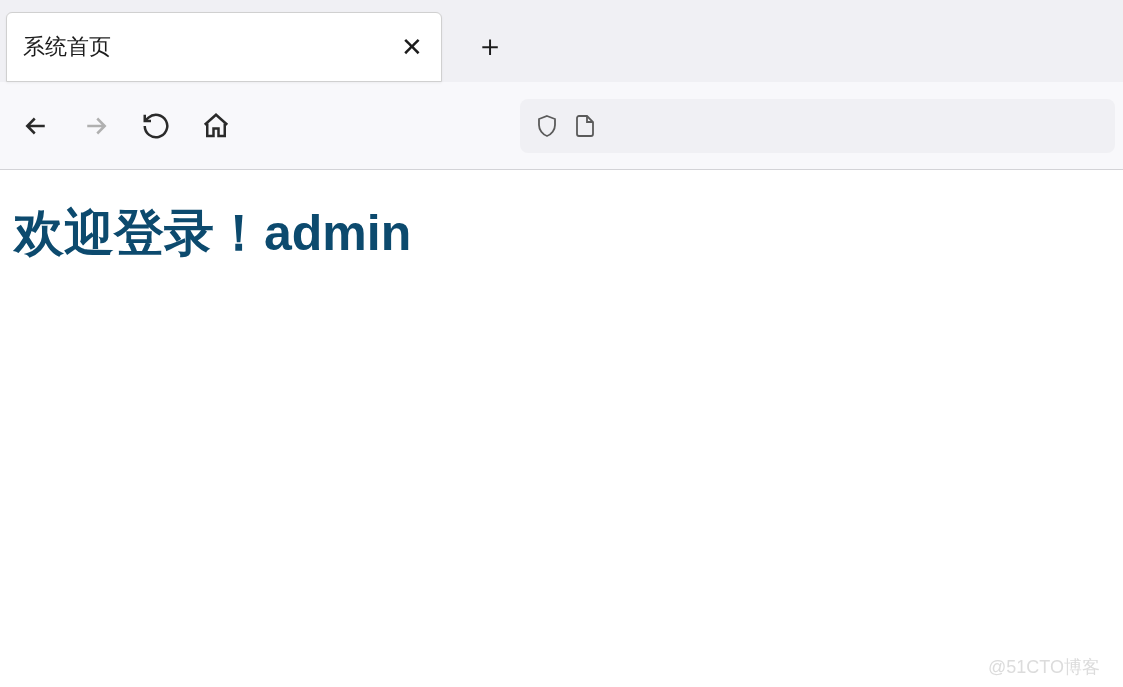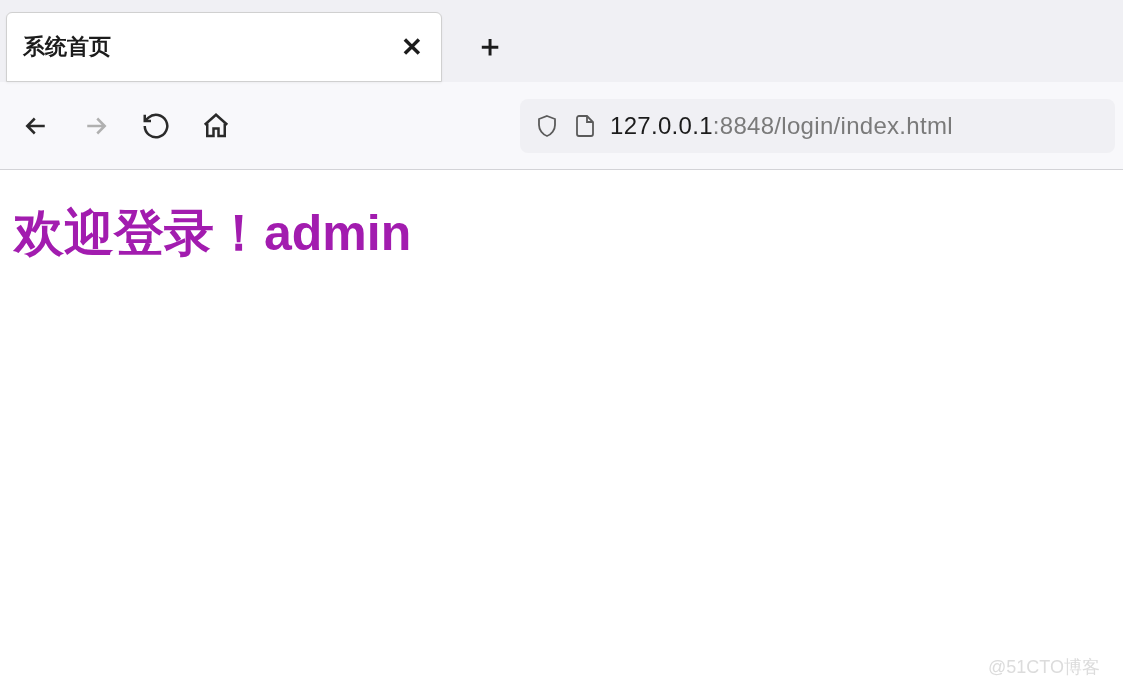--- a/index.html
+++ b/index.html
@@ -15,21 +15,20 @@
       overflow: hidden;
       position: relative;
     }
     .tab-bar {
       height: 82px;
       background: #f0f0f4;
       display: flex;
       align-items: flex-end;
       padding: 0 6px;
       gap: 8px;
-      font-weight: bold;
     }
     .tab {
       background: #ffffff;
       border: 1px solid #d0d0d0;
       border-radius: 6px 6px 0 0;
       height: 70px;
       width: 436px;
       display: flex;
       align-items: center;
       justify-content: space-between;
@@ -127,21 +126,21 @@
     }
     .url-path {
       color: #7a7a7a;
     }
     .content {
       padding: 30px 14px;
     }
     .heading {
       font-size: 50px;
       font-weight: 700;
-      color: #a21caf;
+      color: #0c4a6e;
       letter-spacing: 0;
     }
     .watermark {
       position: absolute;
       bottom: 8px;
       right: 23px;
       font-size: 18px;
       color: #dcdcdc;
     }
   </style>
@@ -185,23 +184,20 @@
       <svg viewBox="0 0 24 24">
           <path d="M12 2l8 3v6c0 5-3.5 9.5-8 11-4.5-1.5-8-6-8-11V5l8-3z"></path>
         </svg>
     </span>
     <span class="url-icon">
       <svg viewBox="0 0 24 24">
           <path d="M14 2H6a2 2 0 0 0-2 2v16a2 2 0 0 0 2 2h12a2 2 0 0 0 2-2V8l-6-6z"></path>
           <path d="M14 2v6h6"></path>
         </svg>
     </span>
-    <span class="url-text">
-      <span class="url-host">127.0.0.1</span><span class="url-path">:8848/login/index.html</span>
-    </span>
   </div>
 </div>
 
 <div class="content">
   <h1 class="heading">欢迎登录！admin</h1>
 </div>
 
 <div class="watermark">@51CTO博客</div>
 
 </body></html>

